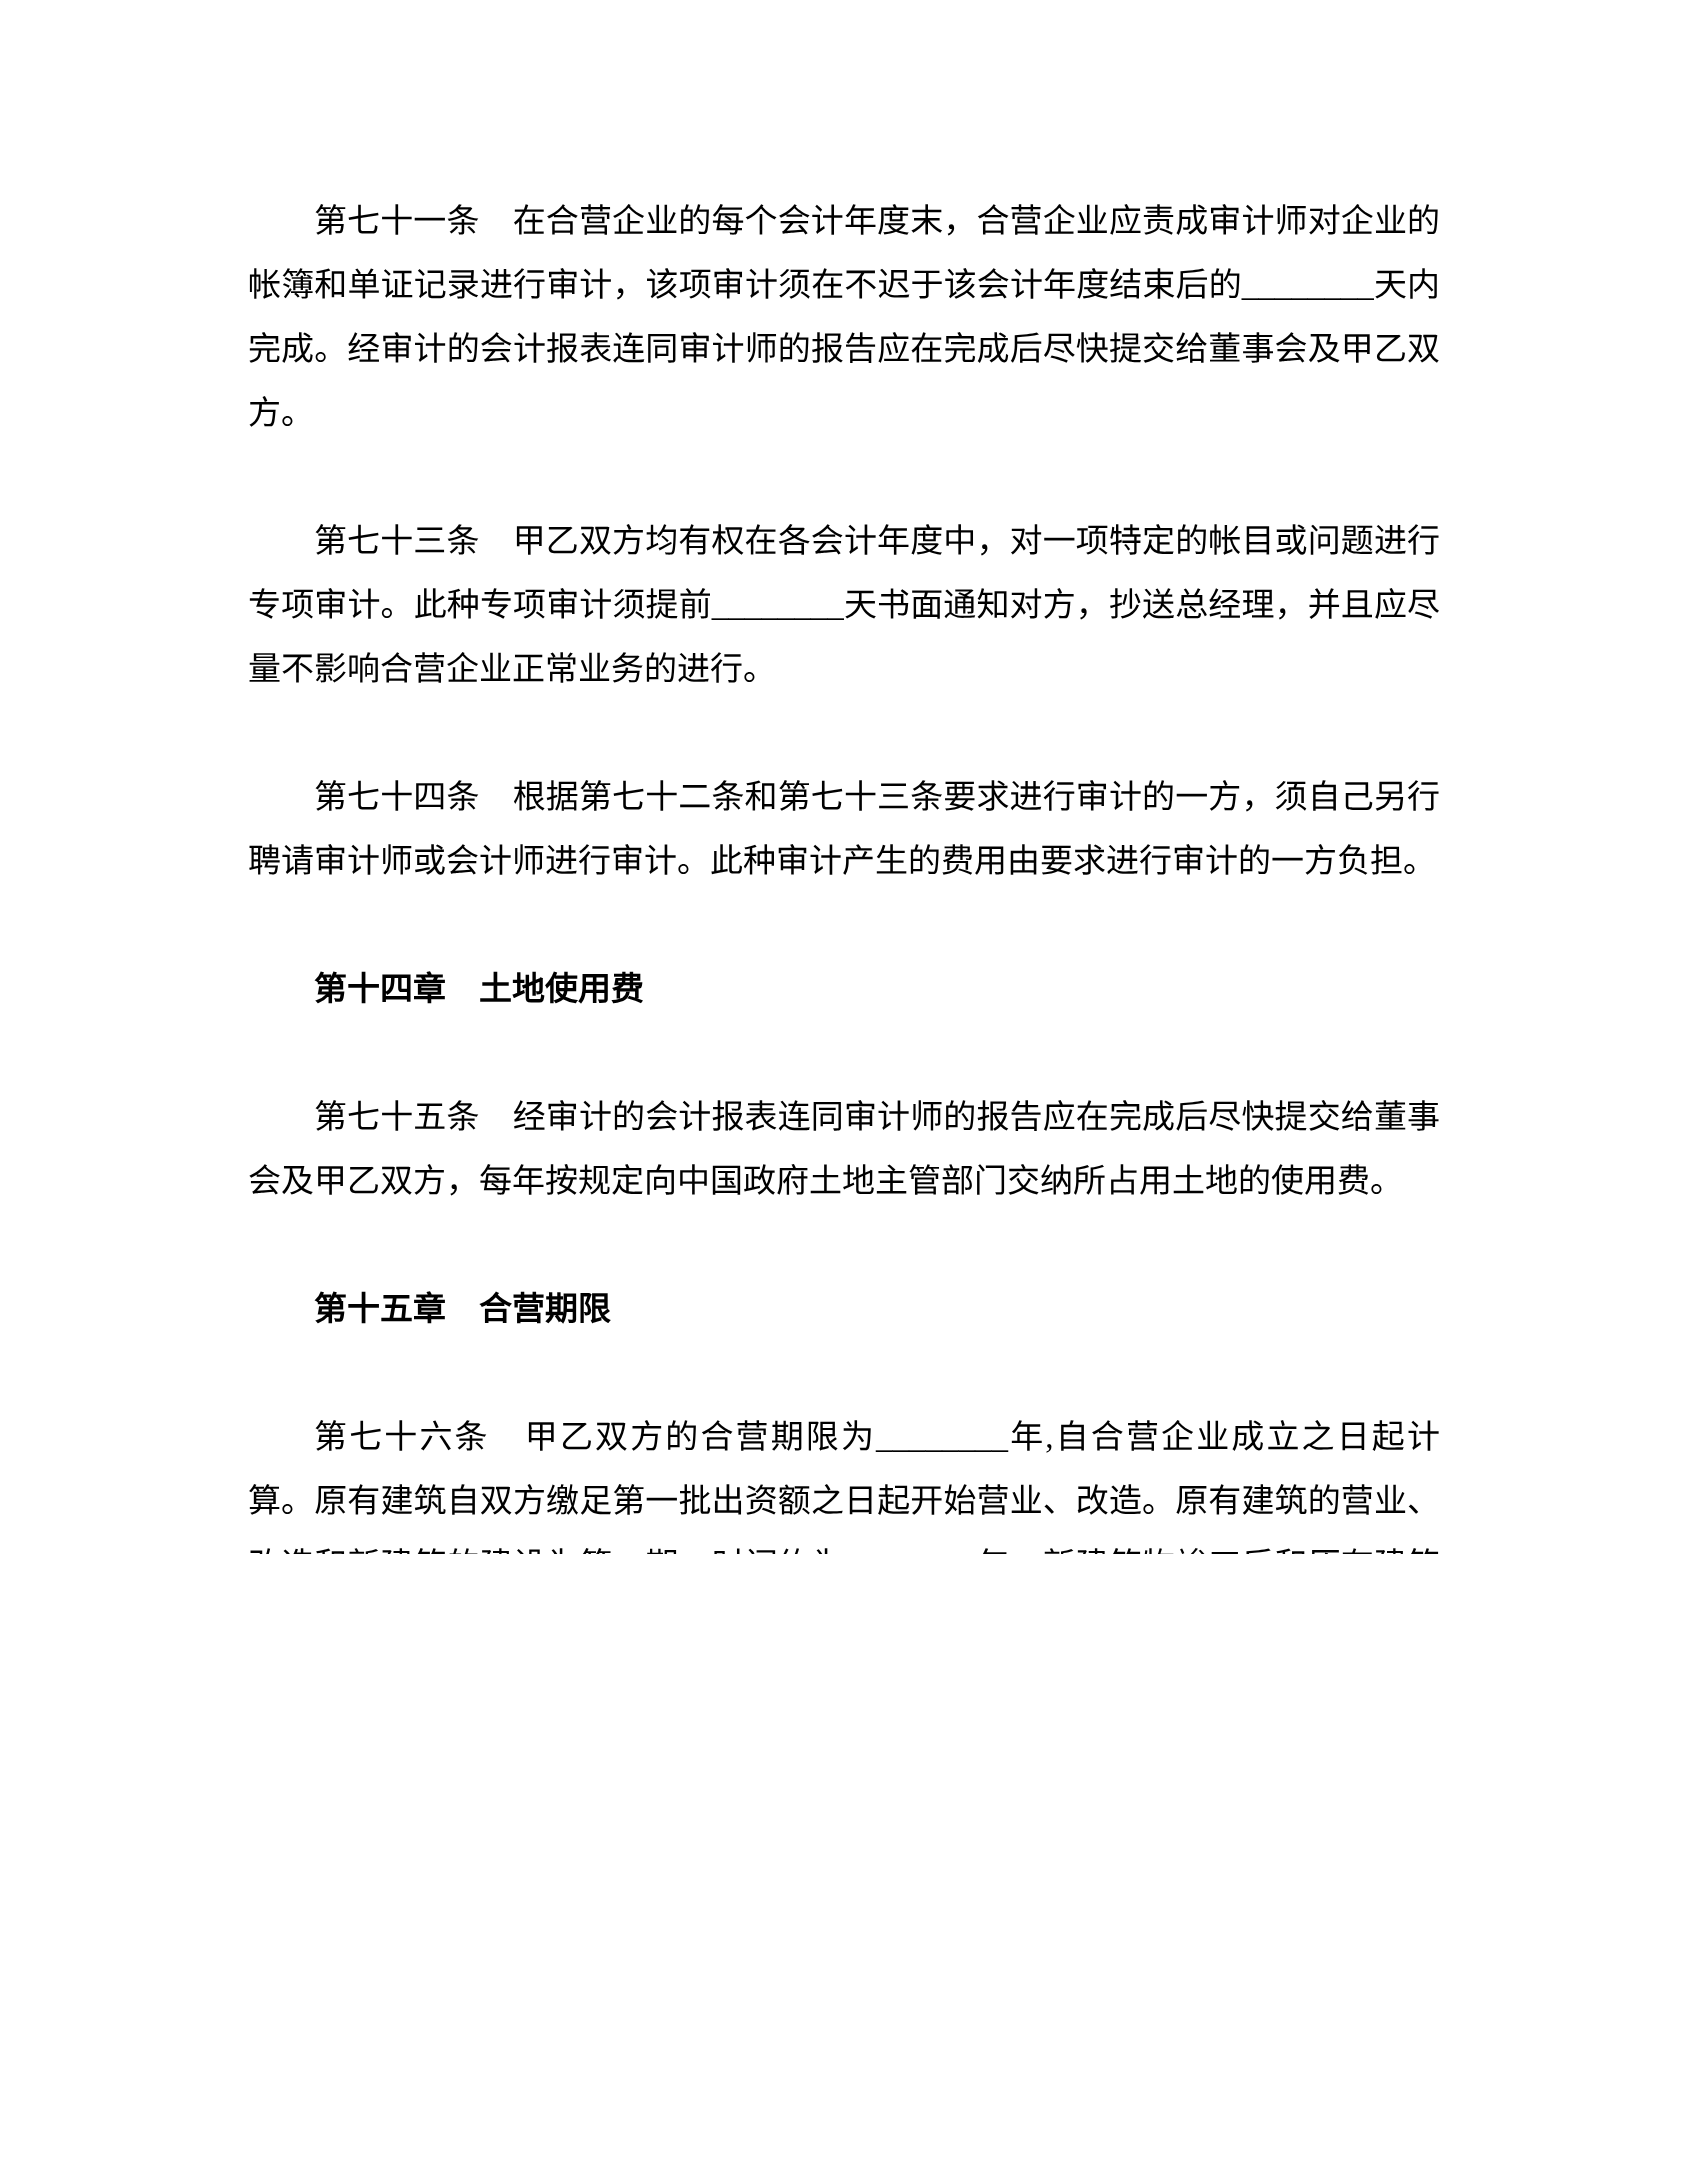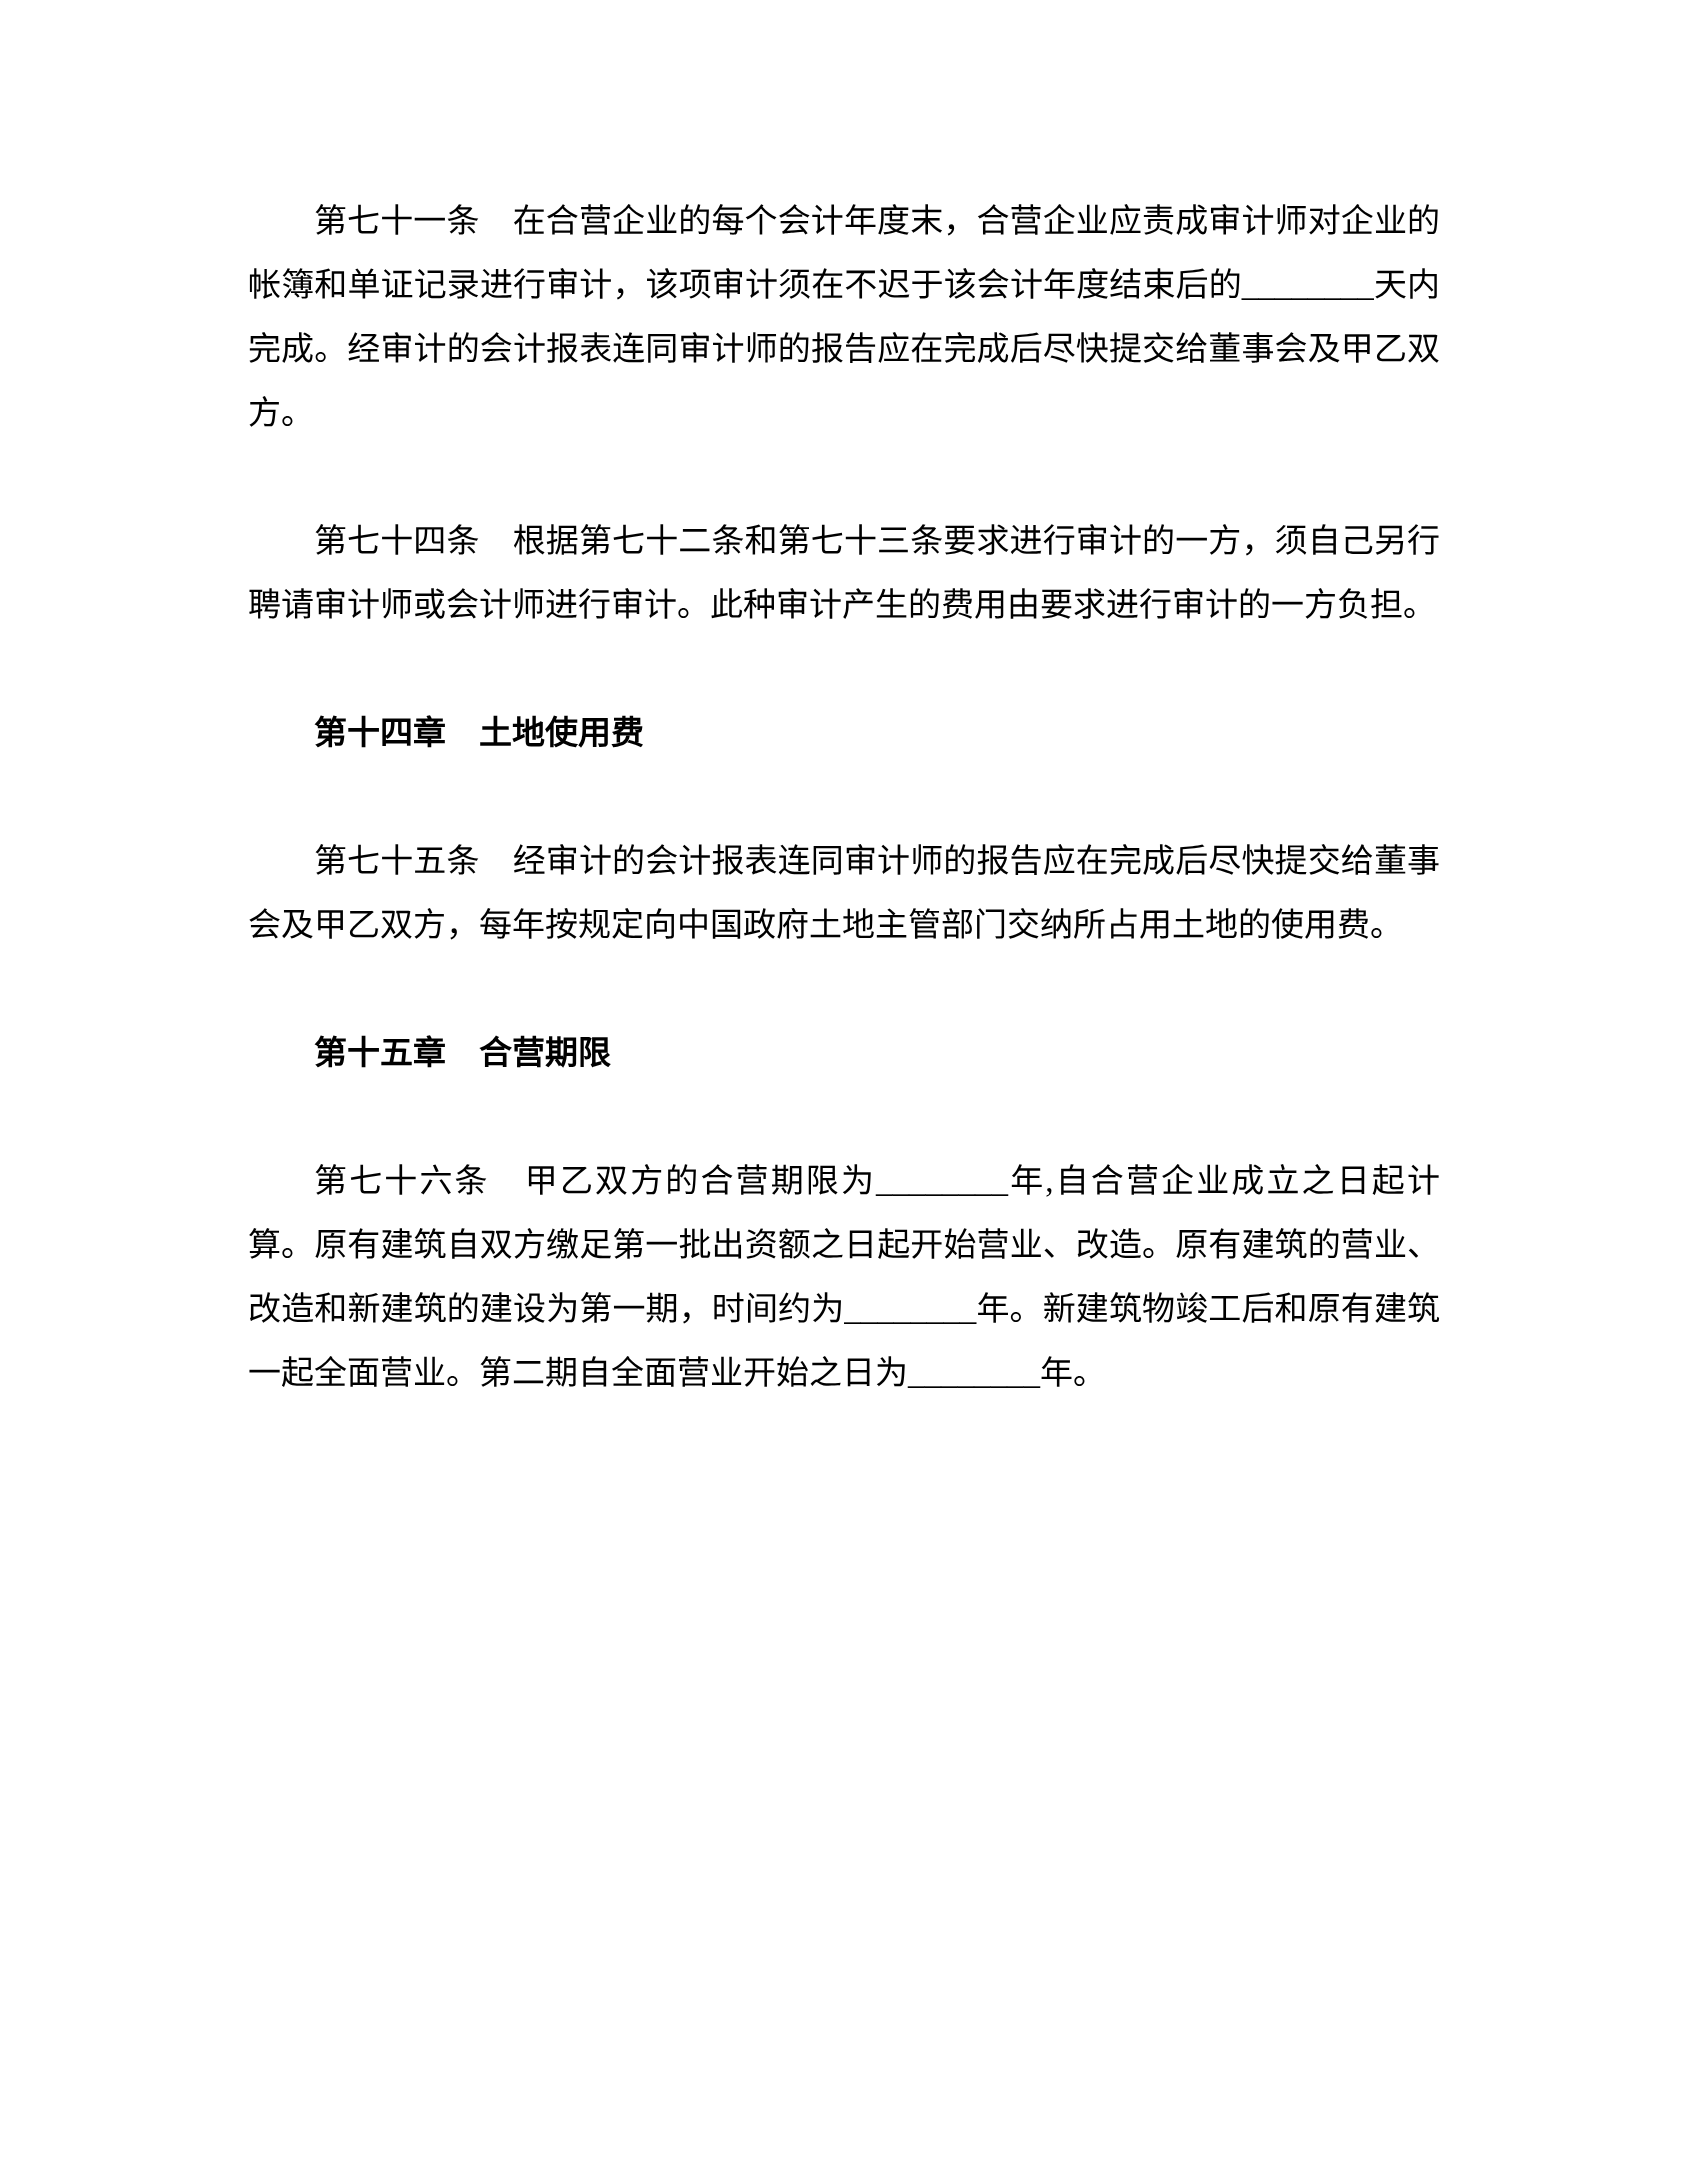--- a/index.html
+++ b/index.html
@@ -37,20 +37,21 @@
     font-size: 33px;
     line-height: 64px;
   }
 </style>
 </head>
 <body>
 
 <div class="page">
   <div class="content">
     <p class="para">第七十一条　在合营企业的每个会计年度末，合营企业应责成审计师对企业的帐簿和单证记录进行审计，该项审计须在不迟于该会计年度结束后的________天内完成。经审计的会计报表连同审计师的报告应在完成后尽快提交给董事会及甲乙双方。</p>
+    <p class="para">第七十三条　甲乙双方均有权在各会计年度中，对一项特定的帐目或问题进行专项审计。此种专项审计须提前________天书面通知对方，抄送总经理，并且应尽量不影响合营企业正常业务的进行。</p>
     <p class="para">第七十四条　根据第七十二条和第七十三条要求进行审计的一方，须自己另行聘请审计师或会计师进行审计。此种审计产生的费用由要求进行审计的一方负担。</p>
     <p class="chapter-heading">第十四章　土地使用费</p>
     <p class="para">第七十五条　经审计的会计报表连同审计师的报告应在完成后尽快提交给董事会及甲乙双方，每年按规定向中国政府土地主管部门交纳所占用土地的使用费。</p>
     <p class="chapter-heading">第十五章　合营期限</p>
     <p class="para">第七十六条　甲乙双方的合营期限为________年,自合营企业成立之日起计算。原有建筑自双方缴足第一批出资额之日起开始营业、改造。原有建筑的营业、改造和新建筑的建设为第一期，时间约为________年。新建筑物竣工后和原有建筑一起全面营业。第二期自全面营业开始之日为________年。</p>
   </div>
 </div>
 
 
 </body></html>

